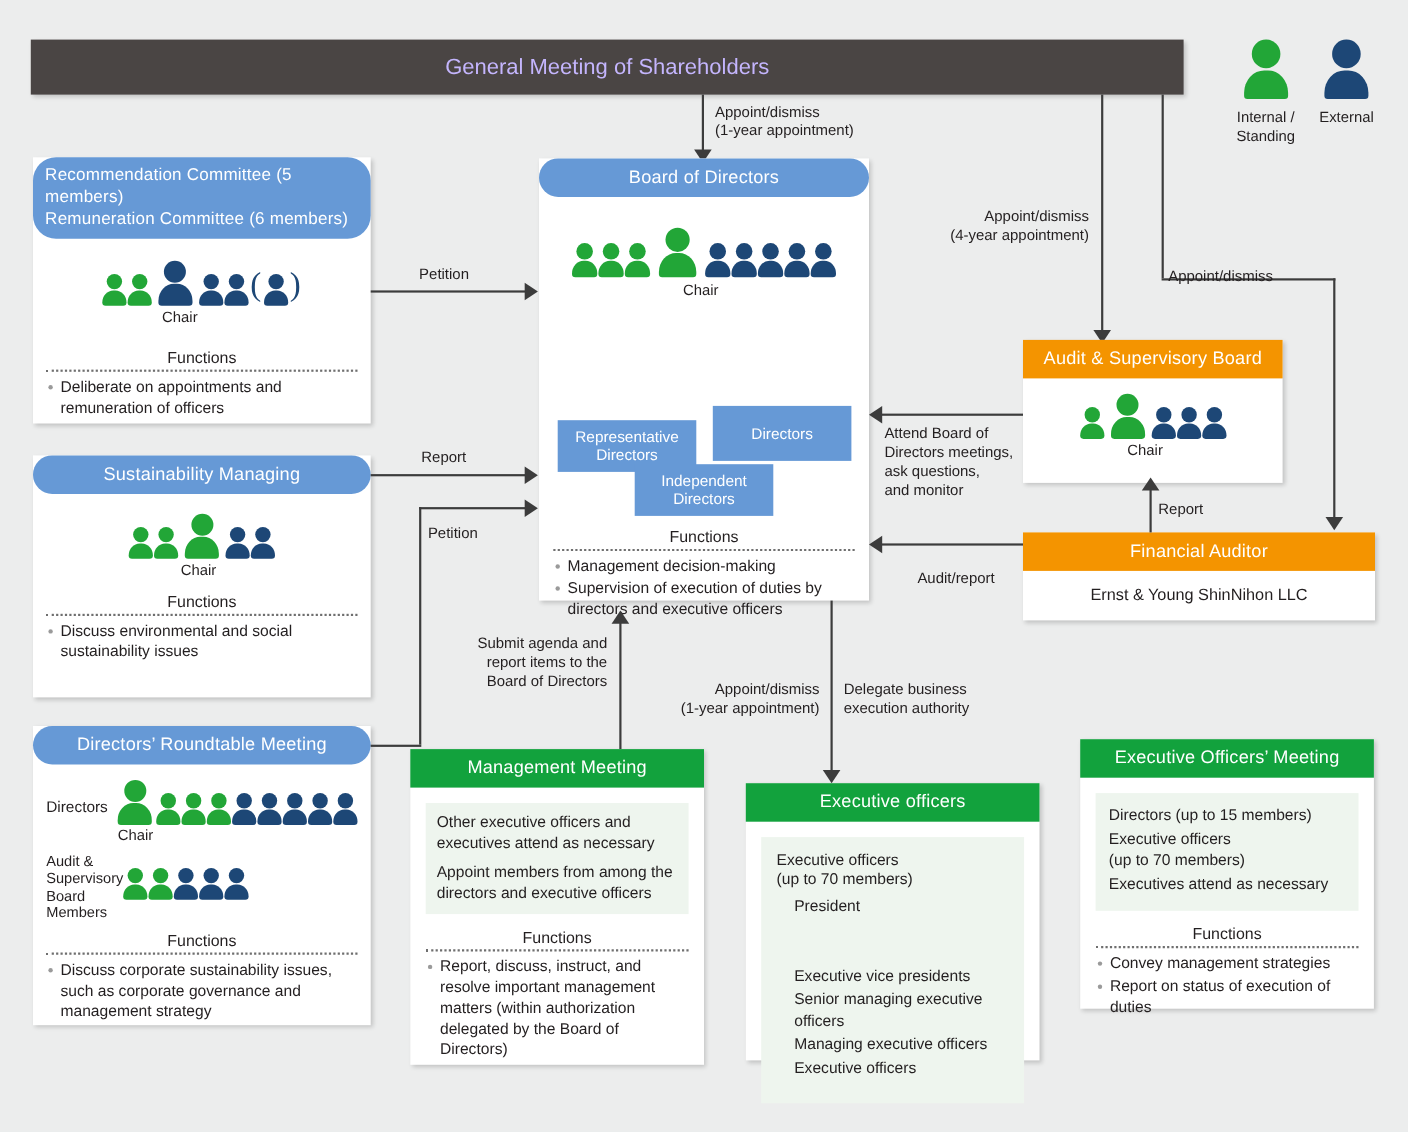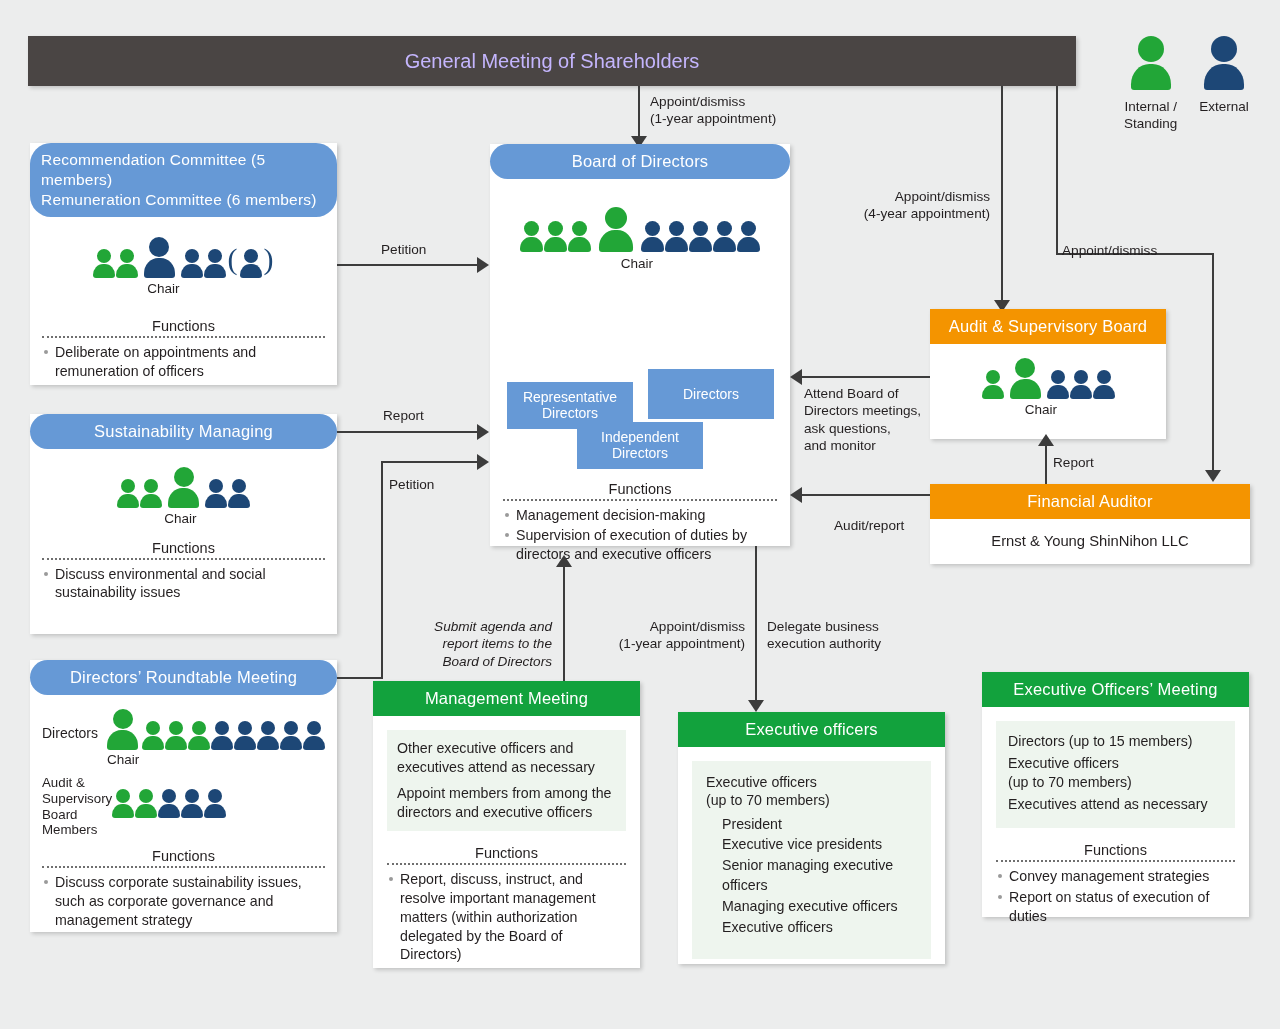--- a/index.html
+++ b/index.html
@@ -405,21 +405,21 @@
   <div class="ln lnv" style="left:1045px;top:444px;height:40px;"></div>
   <div class="arrow ar-up" style="left:1038px;top:434px;"></div>
   <div class="edge-label" style="left:1053px;top:454px;">Report</div>
 
   <div class="ln lnh" style="left:800px;top:494px;width:130px;"></div>
   <div class="arrow ar-left" style="left:790px;top:487px;"></div>
   <div class="edge-label" style="left:834px;top:517px;">Audit/report</div>
 
   <div class="ln lnv" style="left:563px;top:566px;height:146px;"></div>
   <div class="arrow ar-up" style="left:556px;top:555px;"></div>
-  <div class="edge-label el-right" style="left:412px;top:618px;width:140px;font-style:italic;">Submit agenda and
+  <div class="edge-label el-right" style="left:412px;top:576px;width:140px;">Submit agenda and
 report items to the
 Board of Directors</div>
 
   <div class="ln lnv" style="left:755px;top:546px;height:158px;"></div>
   <div class="arrow ar-down" style="left:748px;top:700px;"></div>
   <div class="edge-label el-right" style="left:600px;top:618px;width:145px;">Appoint/dismiss
 (1-year appointment)</div>
   <div class="edge-label" style="left:767px;top:618px;width:150px;">Delegate business
 execution authority</div>
 
@@ -438,21 +438,21 @@
     </div>
   </div>
 
   <div class="card" style="left:678px;top:712px;width:267px;height:252px;">
     <div class="hdr green">Executive officers</div>
     <div class="body" style="padding:14px 14px 12px 14px;">
       <div class="tint" style="padding:12px 10px 22px 14px;">
         <div style="line-height:1.3;">Executive officers</div>
         <div style="line-height:1.3;margin-bottom:4px;"> (up to 70 members)</div>
         <div class="indent" style="line-height:1.45;">President</div>
-        <div class="indent" style="line-height:1.45;">Executive vice presidents</div>
+        <div class="indent" style="line-height:1.45;margin-top:44px;">Executive vice presidents</div>
         <div class="indent" style="line-height:1.45;">Senior managing executive officers</div>
         <div class="indent" style="line-height:1.45;">Managing executive officers</div>
         <div class="indent" style="line-height:1.45;">Executive officers</div>
       </div>
     </div>
   </div>
 
   <div class="card" style="left:982px;top:672px;width:267px;height:245px;">
     <div class="hdr green">Executive Officers’ Meeting</div>
     <div class="body" style="padding:14px 14px 12px 14px;">

